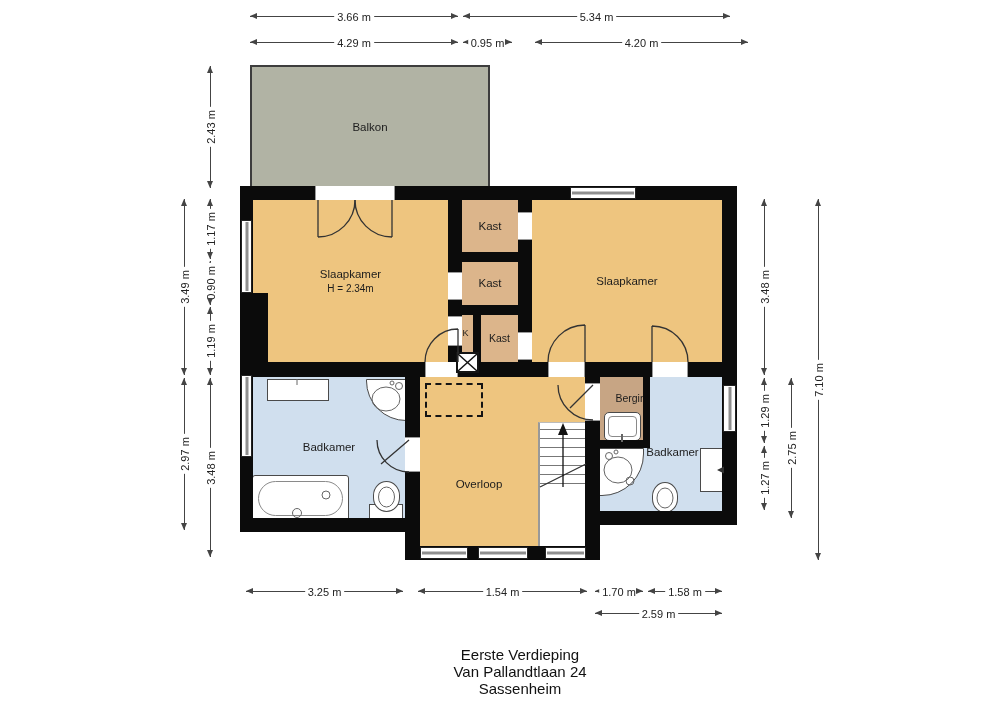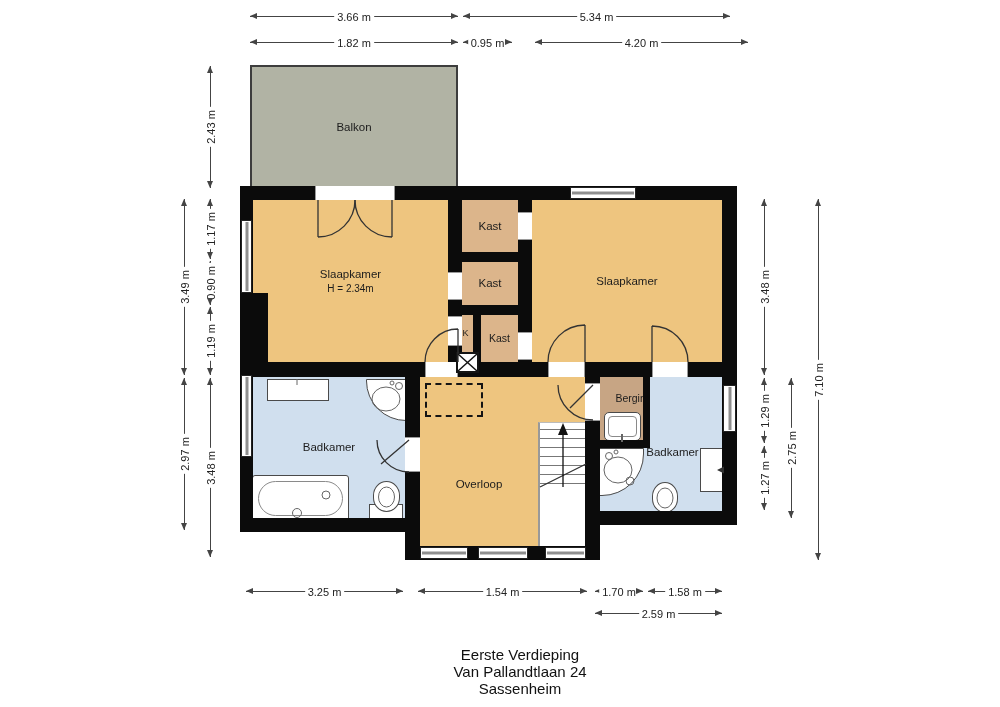--- a/index.html
+++ b/index.html
@@ -46,21 +46,21 @@
   .dim-v::after{content:"";position:absolute;bottom:0;left:-4px;width:0;height:0;
         border-left:3.5px solid transparent;border-right:3.5px solid transparent;border-top:7px solid #444;}
   .title-block{text-align:center;font-size:15px;line-height:17px;color:#111;}
   svg.overlay{position:absolute;left:0;top:0;pointer-events:none;}
 </style>
 </head>
 <body>
 
 <div id="canvas">
 
-  <div class="abs balcony" style="left:250px;top:65px;width:208px;height:125px">
+  <div class="abs balcony" style="left:250px;top:65px;width:240px;height:125px">
     <div class="room" style="width:100%;height:100%">
         <span class="lbl">Balkon</span>
       </div>
   </div>
 
   <div class="abs room fill-orange" style="left:253px;top:200px;width:195px;height:162px;flex-direction:column">
     <span class="lbl">Slaapkamer</span>
     <span class="sub">H = 2.34m</span>
   </div>
 
@@ -201,21 +201,21 @@
     <polygon points="717,470 724,466.5 724,473.5" fill="#333"></polygon>
   </svg>
 
   <div class="abs dim dim-h" style="left:250px;top:16px;width:208px">
       <span class="dim-label">3.66 m</span>
     </div>
   <div class="abs dim dim-h" style="left:463px;top:16px;width:267px">
       <span class="dim-label">5.34 m</span>
     </div>
   <div class="abs dim dim-h" style="left:250px;top:42px;width:208px">
-      <span class="dim-label">1.82 m</span>
+      <span class="dim-label">4.29 m</span>
     </div>
   <div class="abs dim dim-h" style="left:463px;top:42px;width:49px">
       <span class="dim-label">0.95 m</span>
     </div>
   <div class="abs dim dim-h" style="left:535px;top:42px;width:213px">
       <span class="dim-label">4.20 m</span>
     </div>
 
   <div class="abs dim dim-v" style="left:210px;top:66px;height:122px">
       <span class="dim-label">2.43 m</span>

